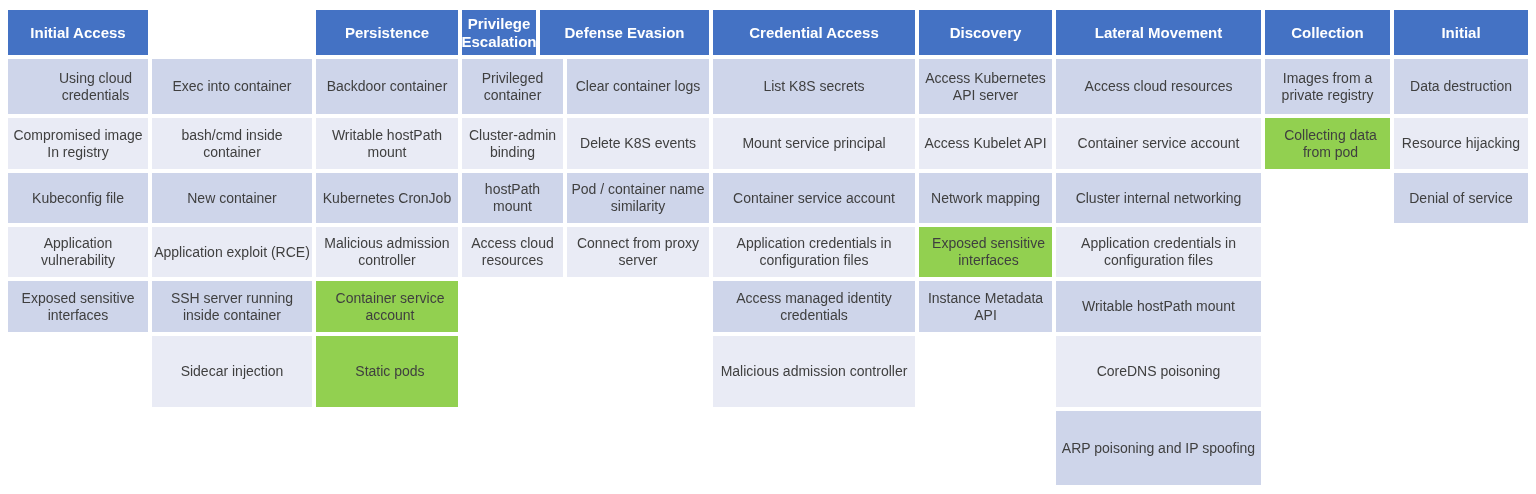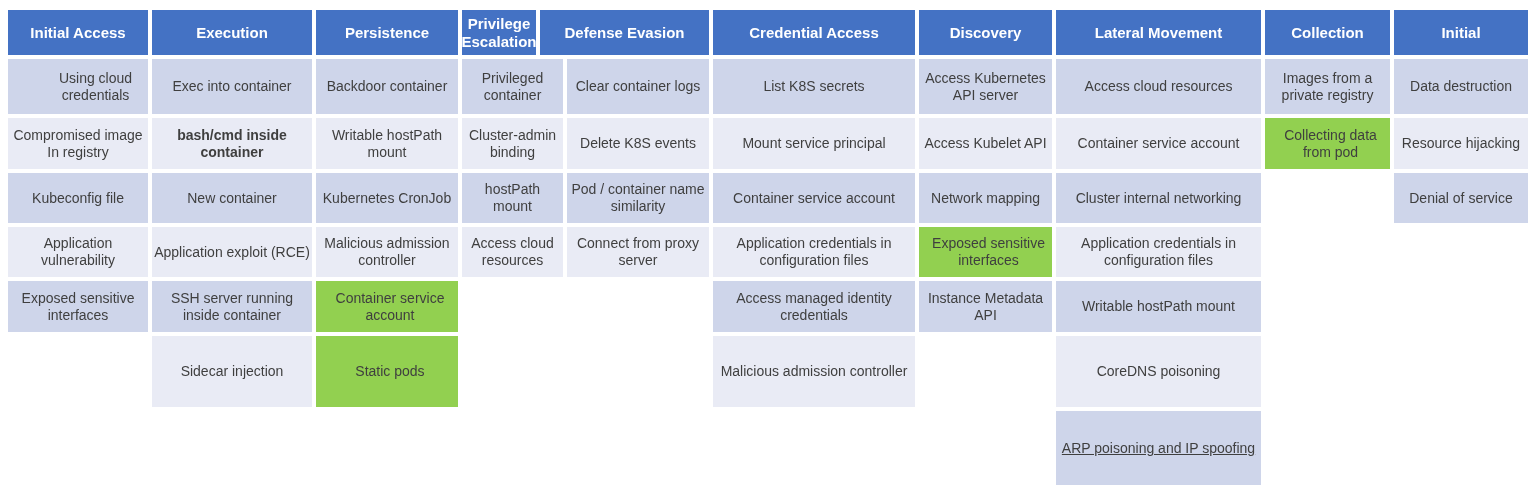--- a/index.html
+++ b/index.html
@@ -45,38 +45,37 @@
   .band-odd  { background: #CED5EA; }
   .band-even { background: #E9EBF5; }
   .highlight { background: #92D050; padding-left: 8px; }
 </style>
 </head>
 <body>
 
 <div class="matrix-wrap">
   <div class="header-grid">
       <div class="cell header-cell" style="grid-area: 1 / 1;">Initial Access</div>
-      <div class="cell header-cell" style="grid-area: 1 / 2;">Execution</div>
       <div class="cell header-cell" style="grid-area: 1 / 3;">Persistence</div>
       <div class="cell header-cell" style="grid-area: 1 / 4;">Privilege Escalation</div>
       <div class="cell header-cell" style="grid-area: 1 / 5;">Defense Evasion</div>
       <div class="cell header-cell" style="grid-area: 1 / 6;">Credential Access</div>
       <div class="cell header-cell" style="grid-area: 1 / 7;">Discovery</div>
       <div class="cell header-cell" style="grid-area: 1 / 8;">Lateral Movement</div>
       <div class="cell header-cell" style="grid-area: 1 / 9;">Collection</div>
       <div class="cell header-cell" style="grid-area: 1 / 10;">Initial</div>
     </div>
   <div class="body-grid">
       <div class="cell band-odd" style="grid-area: 1 / 1; padding-left: 37px;">Using cloud credentials</div>
       <div class="cell band-even" style="grid-area: 2 / 1;">Compromised image In registry</div>
       <div class="cell band-odd" style="grid-area: 3 / 1;">Kubeconfig file</div>
       <div class="cell band-even" style="grid-area: 4 / 1;">Application vulnerability</div>
       <div class="cell band-odd" style="grid-area: 5 / 1;">Exposed sensitive interfaces</div>
       <div class="cell band-odd" style="grid-area: 1 / 2;">Exec into container</div>
-      <div class="cell band-even" style="grid-area: 2 / 2; font-weight: bold;">bash/cmd inside container</div>
+      <div class="cell band-even" style="grid-area: 2 / 2;">bash/cmd inside container</div>
       <div class="cell band-odd" style="grid-area: 3 / 2;">New container</div>
       <div class="cell band-even" style="grid-area: 4 / 2;">Application exploit (RCE)</div>
       <div class="cell band-odd" style="grid-area: 5 / 2;">SSH server running inside container</div>
       <div class="cell band-even" style="grid-area: 6 / 2;">Sidecar injection</div>
       <div class="cell band-odd" style="grid-area: 1 / 3;">Backdoor container</div>
       <div class="cell band-even" style="grid-area: 2 / 3;">Writable hostPath mount</div>
       <div class="cell band-odd" style="grid-area: 3 / 3;">Kubernetes CronJob</div>
       <div class="cell band-even" style="grid-area: 4 / 3;">Malicious admission controller</div>
       <div class="cell highlight" style="grid-area: 5 / 3;">Container service account</div>
       <div class="cell highlight" style="grid-area: 6 / 3;">Static pods</div>
@@ -98,20 +97,20 @@
       <div class="cell band-even" style="grid-area: 2 / 7;">Access Kubelet API</div>
       <div class="cell band-odd" style="grid-area: 3 / 7;">Network mapping</div>
       <div class="cell highlight" style="grid-area: 4 / 7;">Exposed sensitive interfaces</div>
       <div class="cell band-odd" style="grid-area: 5 / 7;">Instance Metadata API</div>
       <div class="cell band-odd" style="grid-area: 1 / 8;">Access cloud resources</div>
       <div class="cell band-even" style="grid-area: 2 / 8;">Container service account</div>
       <div class="cell band-odd" style="grid-area: 3 / 8;">Cluster internal networking</div>
       <div class="cell band-even" style="grid-area: 4 / 8;">Application credentials in configuration files</div>
       <div class="cell band-odd" style="grid-area: 5 / 8;">Writable hostPath mount</div>
       <div class="cell band-even" style="grid-area: 6 / 8;">CoreDNS poisoning</div>
-      <div class="cell band-odd" style="grid-area: 7 / 8; text-decoration: underline;">ARP poisoning and IP spoofing</div>
+      <div class="cell band-odd" style="grid-area: 7 / 8;">ARP poisoning and IP spoofing</div>
       <div class="cell band-odd" style="grid-area: 1 / 9;">Images from a private registry</div>
       <div class="cell highlight" style="grid-area: 2 / 9;">Collecting data from pod</div>
       <div class="cell band-odd" style="grid-area: 1 / 10;">Data destruction</div>
       <div class="cell band-even" style="grid-area: 2 / 10;">Resource hijacking</div>
       <div class="cell band-odd" style="grid-area: 3 / 10;">Denial of service</div>
     </div>
 </div>
 
 </body></html>

